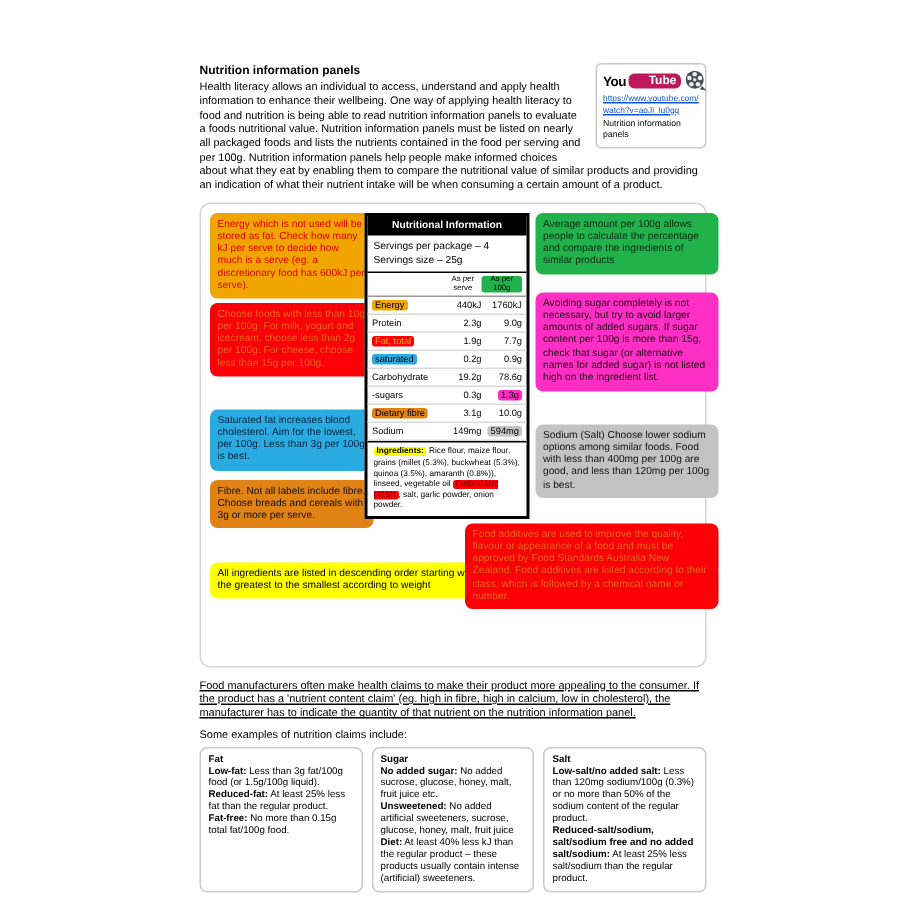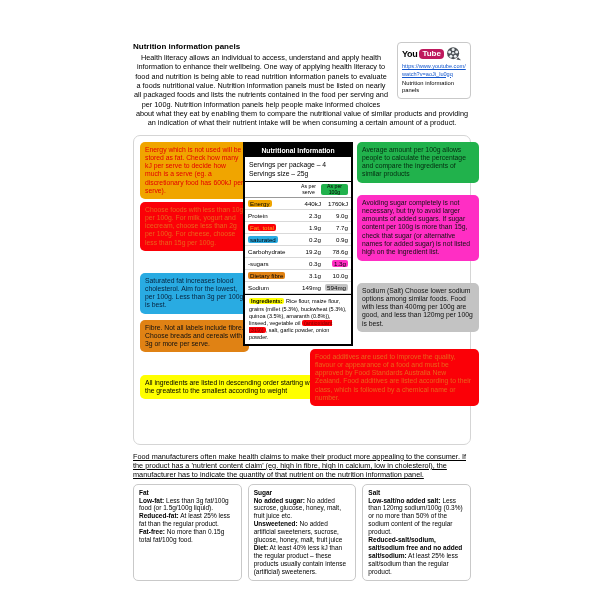--- a/index.html
+++ b/index.html
@@ -9,27 +9,27 @@
   }
   .doc{position:absolute;left:133px;top:42px;width:338px;}
 
   
   .video-box{
     float:right;width:64px;margin-left:8px;margin-bottom:6px;
     border:1px solid #c9c9c9;border-radius:4px;padding:3px 4px;background:#fff;
   }
   .yt-row{display:flex;align-items:center;gap:2px;}
   .yt-you{font-weight:bold;font-size:9px;letter-spacing:-0.3px;}
-  .yt-tube{background:#be185d;color:#fff;font-weight:bold;font-size:8px;border-radius:4px;padding:0 3px 1px 3px;}
+  .yt-tube{background:#be185d;color:#fff;font-weight:bold;font-size:8px;border-radius:4px;padding:0 3px 1px 13px;}
   .reel{width:15px;height:15px;flex:0 0 auto;}
   .yt-link{display:block;color:#1155CC;text-decoration:underline;font-size:5.6px;line-height:1.35;word-break:break-all;margin-top:2px;}
   .yt-caption{font-size:5.8px;line-height:1.25;margin-top:2px;}
 
   .page-title{font-size:8px;font-weight:bold;margin:0 0 2px 0;}
-  .intro{font-size:7.3px;line-height:1.28;margin:0;text-align:center;}
+  .intro{font-size:7.3px;line-height:1.28;margin:0;}
 
   
   .mid{
     clear:none;position:relative;margin-top:7px;height:308px;
     border:1px solid #d5d5d5;border-radius:7px;background:#fff;
   }
   .callout{
     position:absolute;border-radius:5px;padding:4px 5px;
     font-size:6.8px;line-height:1.22;
   }
@@ -169,20 +169,21 @@
         <span class="lbl">Sodium</span>
         <span class="v1">149mg</span>
         <span class="v2"><span class="chip chip-gray">594mg</span></span>
       </div>
 
       <div class="ingredients"><span class="chip chip-yellow">Ingredients:</span><span> Rice flour, maize flour, grains (millet (5.3%), buckwheat (5.3%), quinoa (3.5%), amaranth (0.8%)), linseed, vegetable oil </span><span class="chip chip-darkred">(antioxidant (319))</span><span>, salt, garlic powder, onion powder.</span></div>
     </div>
   </div>
 
   <p class="outro">Food manufacturers often make health claims to make their product more appealing to the consumer. If the product has a 'nutrient content claim' (eg. high in fibre, high in calcium, low in cholesterol), the manufacturer has to indicate the quantity of that nutrient on the nutrition information panel.</p>
+  <p class="lead">Some examples of nutrition claims include:</p>
 
   <div class="claims">
     <div class="claim-box">
       <div class="claim-title">Fat</div>
       <div><span class="term">Low-fat:</span><span> Less than 3g fat/100g food (or 1.5g/100g liquid).</span></div>
       <div><span class="term">Reduced-fat:</span><span> At least 25% less fat than the regular product.</span></div>
       <div><span class="term">Fat-free:</span><span> No more than 0.15g total fat/100g food.</span></div>
     </div>
     <div class="claim-box">
       <div class="claim-title">Sugar</div>

